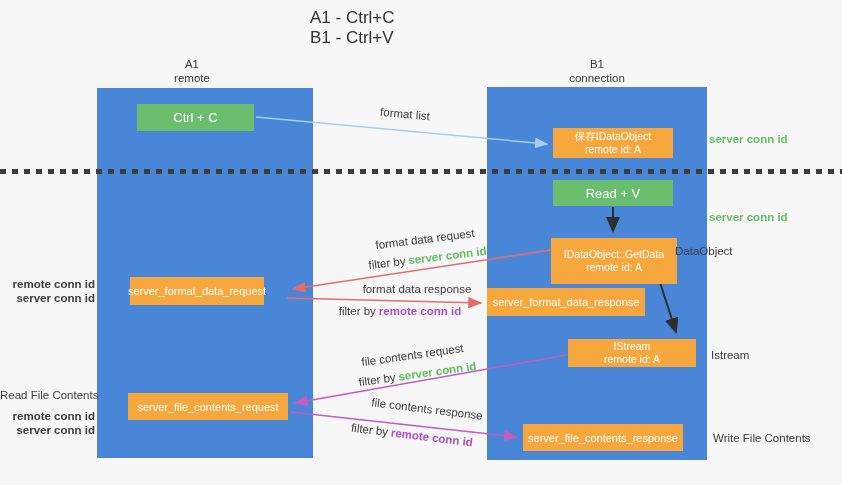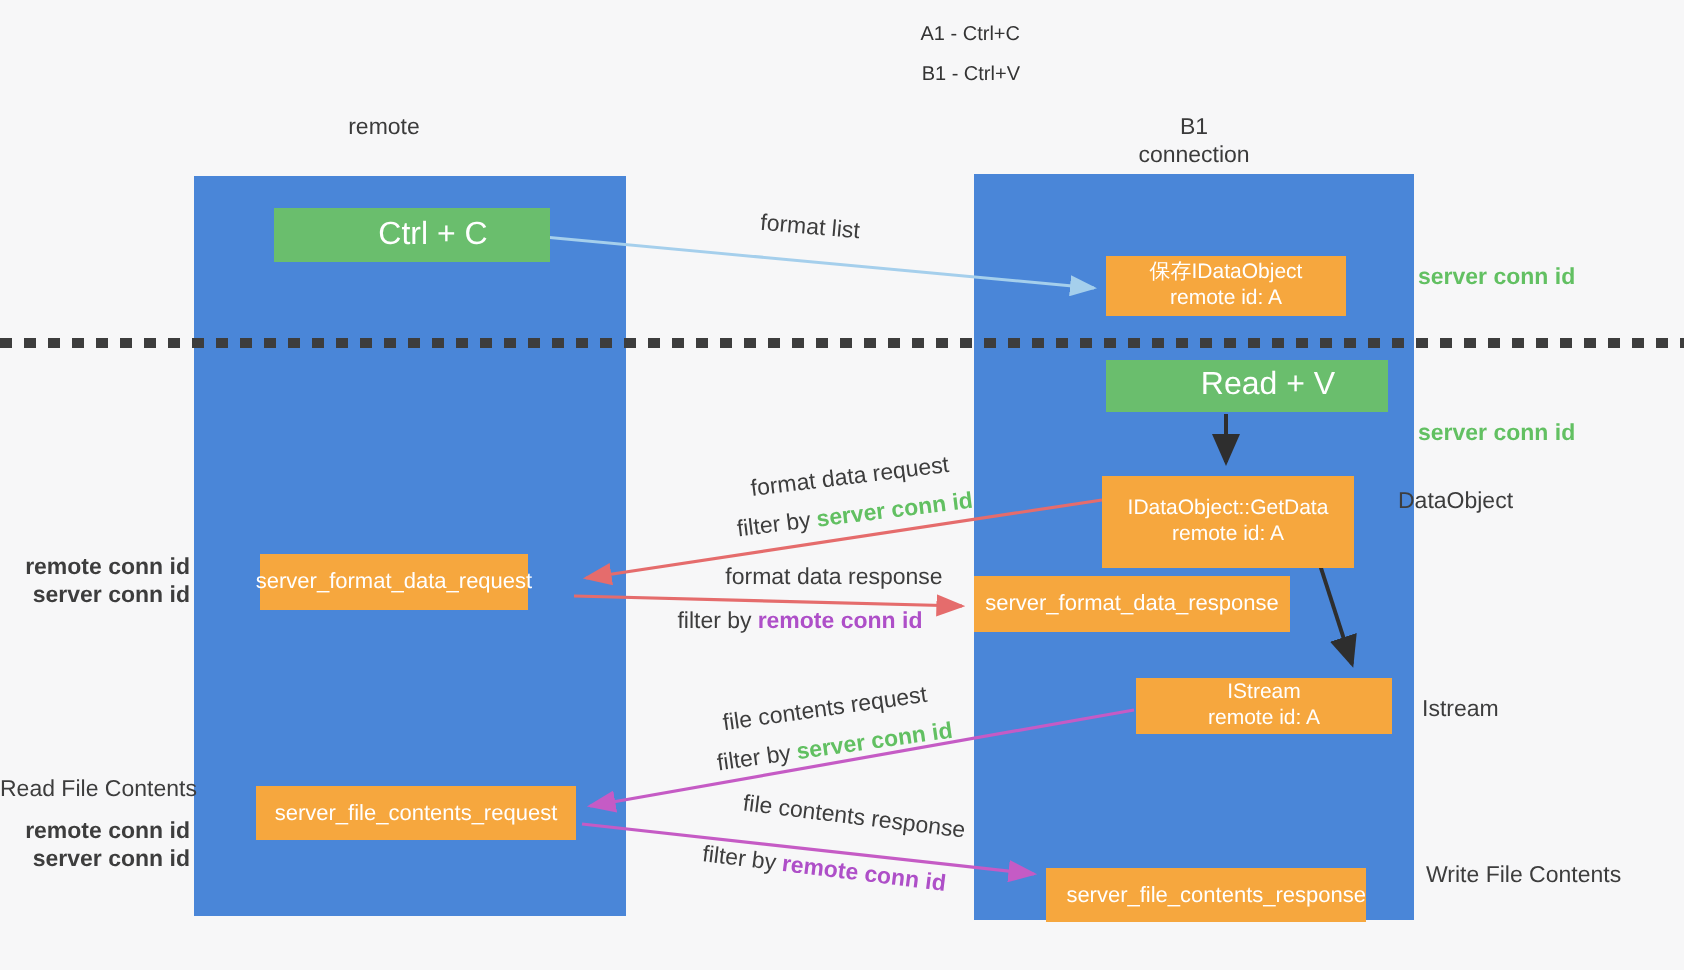--- a/index.html
+++ b/index.html
@@ -10,28 +10,28 @@
     -webkit-font-smoothing:antialiased;
   }
   .lane{
     position:absolute;background:var(--column-blue,#4a86d8);
   }
   .lane-header{
     position:absolute;text-align:center;font-size:11.5px;line-height:14px;
     color:#3b3b3b;
   }
   .title{
-    position:absolute;left:310px;top:8px;width:200px;text-align:right;
-    font-size:10px;line-height:20px;color:#333;
+    position:absolute;left:310px;top:8px;width:200px;text-align:left;
+    font-size:17px;line-height:20px;color:#333;
   }
   .node{
     position:absolute;display:flex;align-items:center;justify-content:center;
     flex-direction:column;color:#fff;text-align:center;z-index:3;
   }
-  .node.green{background:var(--box-green,#6abe6d);font-size:16px;padding-left:21px;}
+  .node.green{background:var(--box-green,#6abe6d);font-size:13px;}
   .node.orange{background:var(--box-orange,#f6a73e);font-size:11px;}
   .node.twoline{font-size:10.5px;line-height:13px;}
   .dotted{
     position:absolute;left:0;top:169px;width:842px;height:5px;z-index:2;
     background:repeating-linear-gradient(to right,#3d3d3d 0 6px,transparent 6px 12px);
   }
   svg.arrows{position:absolute;left:0;top:0;z-index:2;pointer-events:none;}
   .flabel{
     position:absolute;font-size:11.5px;color:#3d3d3d;white-space:nowrap;z-index:3;
     text-align:center;
@@ -49,20 +49,21 @@
 <body>
 
 <div class="canvas">
 
   <div class="title">
     <div>A1 - Ctrl+C</div>
     <div>B1 - Ctrl+V</div>
   </div>
 
   <div class="lane-header" style="left:132px;top:57px;width:120px;">
+    <div>A1</div>
     <div>remote</div>
   </div>
   <div class="lane-header" style="left:537px;top:57px;width:120px;">
     <div>B1</div>
     <div>connection</div>
   </div>
 
   <div class="lane" style="left:97px;top:88px;width:216px;height:370px;"></div>
   <div class="lane" style="left:487px;top:87px;width:220px;height:373px;"></div>
 
@@ -120,21 +121,21 @@
 
   <div class="node orange twoline" style="left:568px;top:339px;width:128px;height:28px;">
     <div>IStream</div>
     <div>remote id: A</div>
   </div>
 
   <div class="node orange" style="left:128px;top:393px;width:160px;height:27px;">
     <div>server_file_contents_request</div>
   </div>
 
-  <div class="node orange" style="left:523px;top:434px;width:160px;height:27px;align-items:flex-end;">
+  <div class="node orange" style="left:523px;top:424px;width:160px;height:27px;">
     <div>server_file_contents_response</div>
   </div>
 
   <div class="flabel" style="left:355px;top:108px;width:100px;transform:rotate(5deg);">format list</div>
 
   <div class="flabel" style="left:360px;top:233px;width:130px;transform:rotate(-7deg);">format data request</div>
   <div class="flabel" style="left:355px;top:252px;width:145px;transform:rotate(-7deg);">
     <span>filter by</span><span class="green-t filterpart">server conn id</span>
   </div>
 
@@ -148,21 +149,21 @@
     <span>filter by</span><span class="green-t filterpart">server conn id</span>
   </div>
 
   <div class="flabel" style="left:362px;top:403px;width:130px;transform:rotate(7deg);">file contents response</div>
   <div class="flabel" style="left:342px;top:429px;width:140px;transform:rotate(7deg);">
     <span>filter by</span><span class="purple-t filterpart">remote conn id</span>
   </div>
 
   <div class="side rightcol-green" style="left:709px;top:133px;">server conn id</div>
   <div class="side rightcol-green" style="left:709px;top:211px;">server conn id</div>
-  <div class="side" style="left:699px;top:245px;">DataObject</div>
+  <div class="side" style="left:675px;top:245px;">DataObject</div>
   <div class="side" style="left:711px;top:349px;">Istream</div>
   <div class="side" style="left:713px;top:432px;">Write File Contents</div>
 
   <div class="side leftcluster purple-t" style="top:278px;">remote conn id</div>
   <div class="side leftcluster green-t" style="top:292px;">server conn id</div>
   <div class="side leftcluster" style="top:389px;">Read File Contents</div>
   <div class="side leftcluster purple-t" style="top:410px;">remote conn id</div>
   <div class="side leftcluster green-t" style="top:424px;">server conn id</div>
 
 </div>

